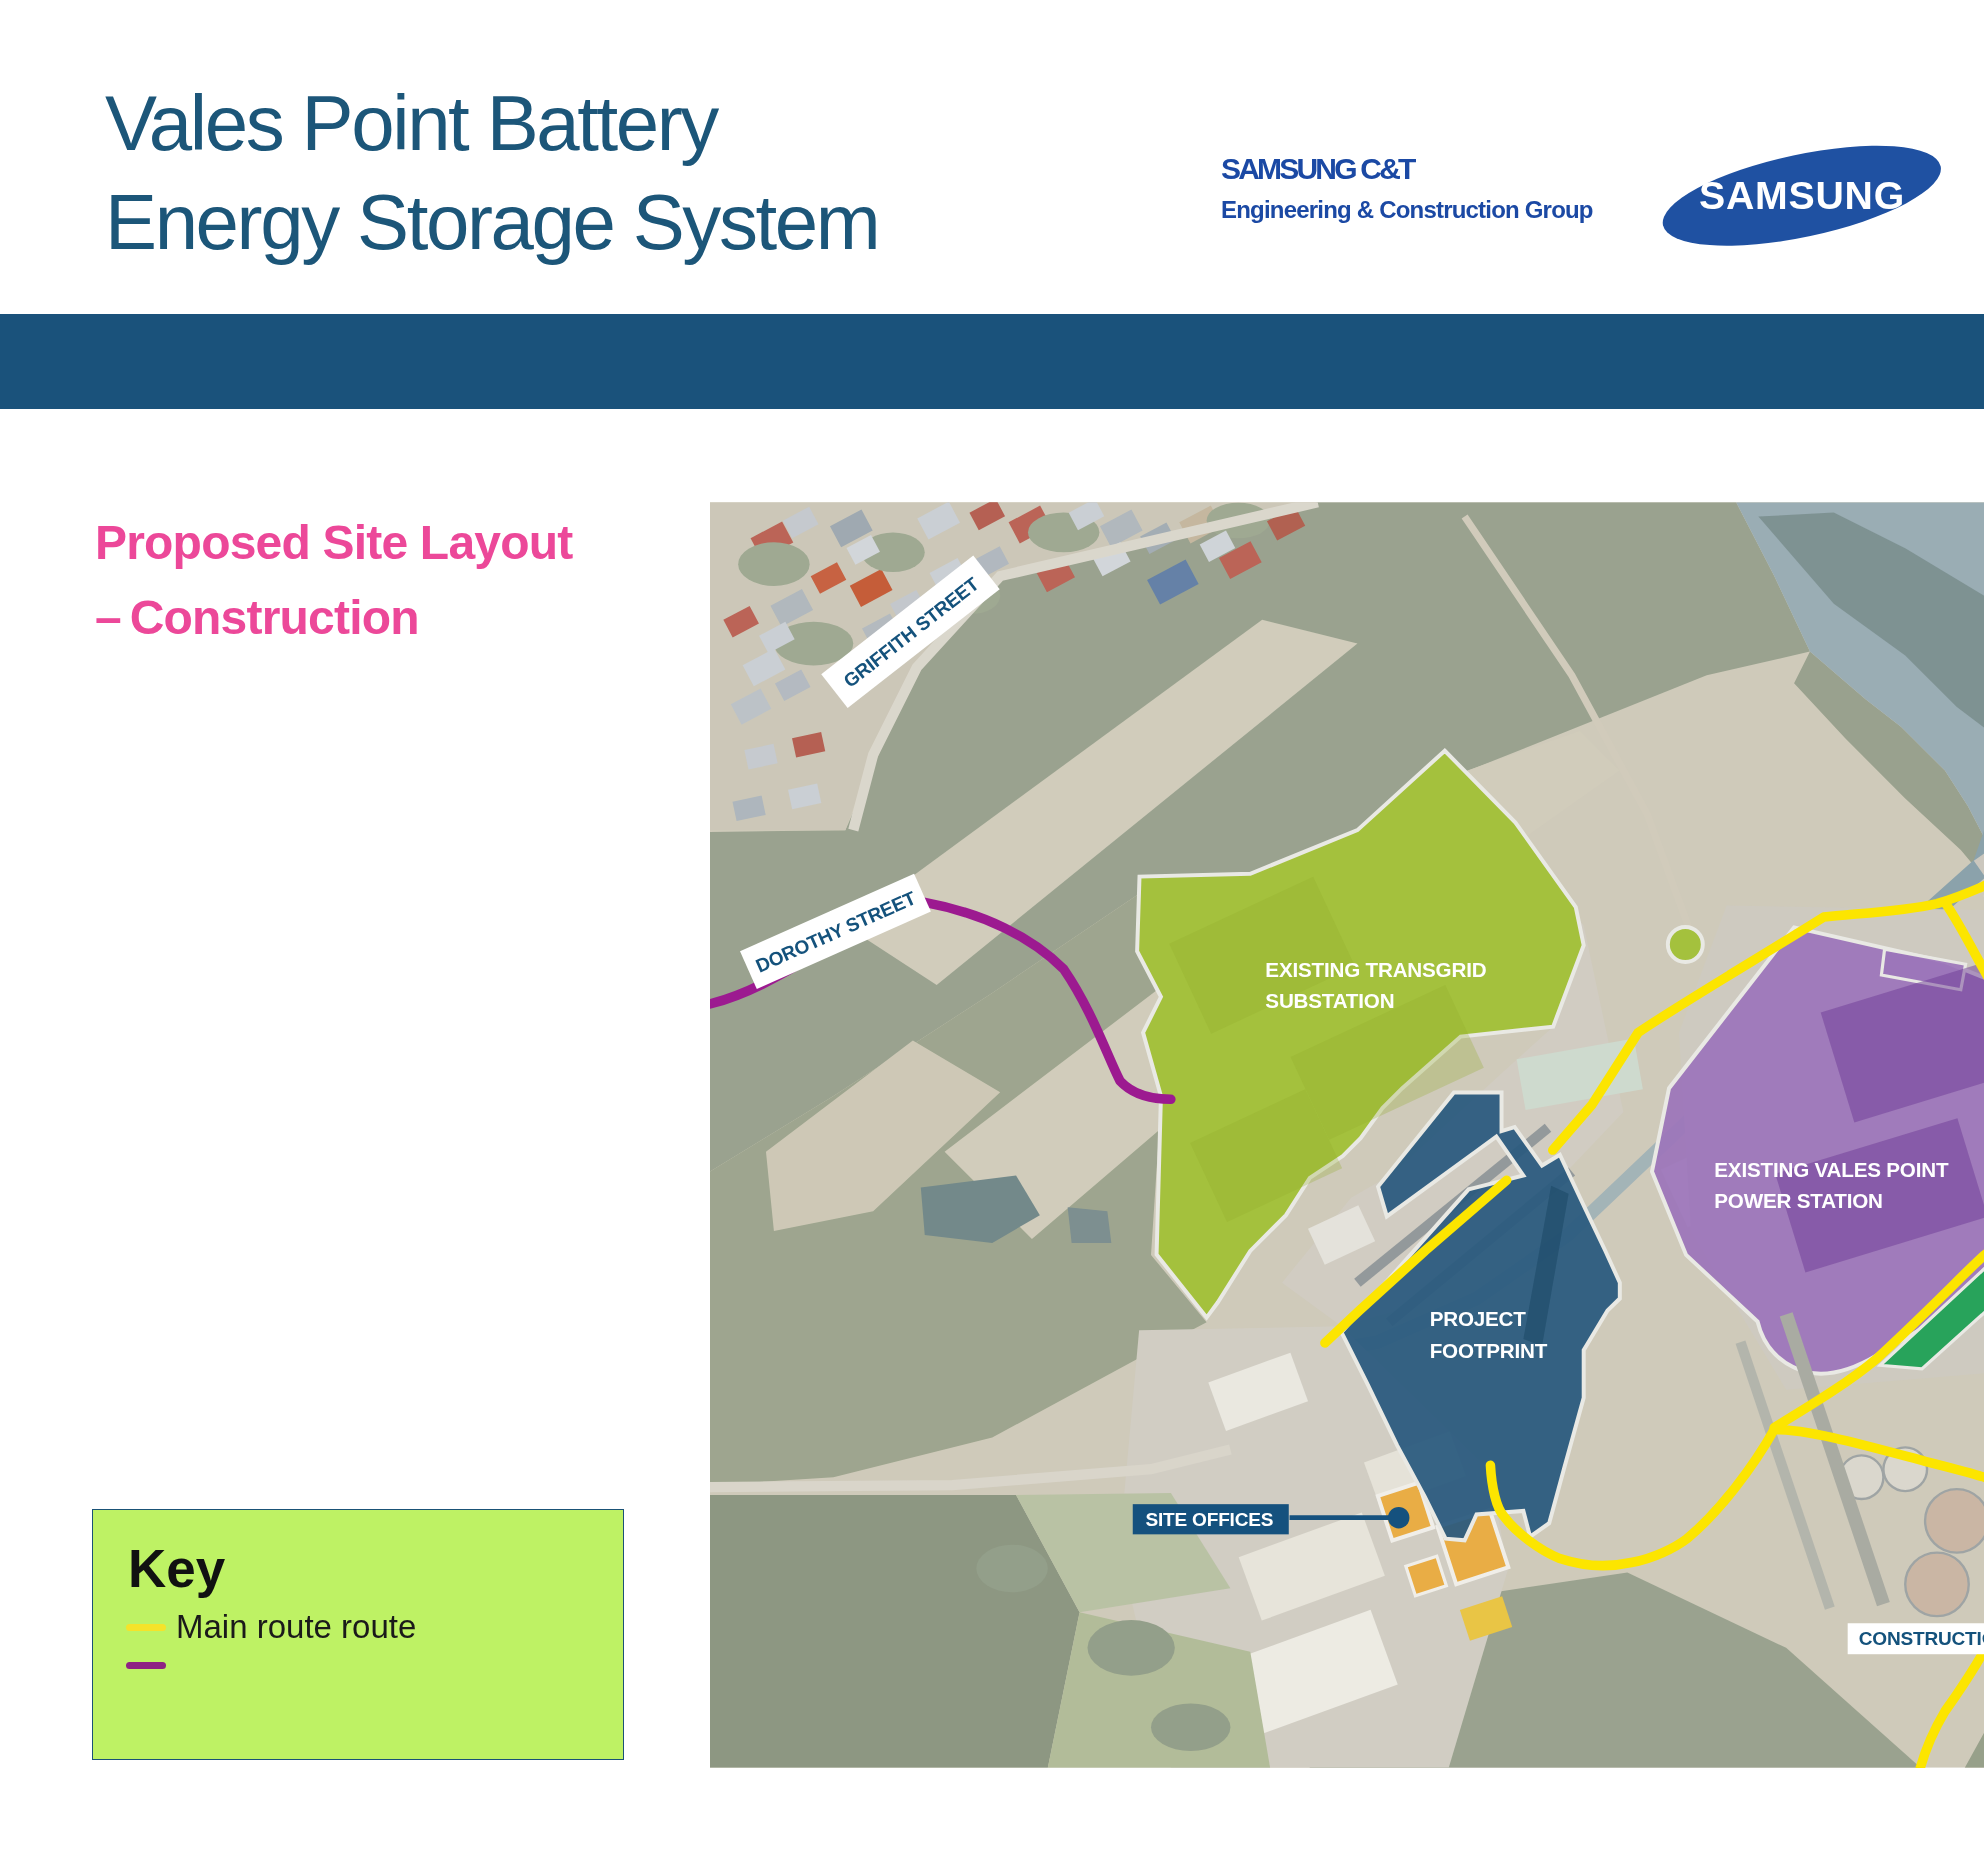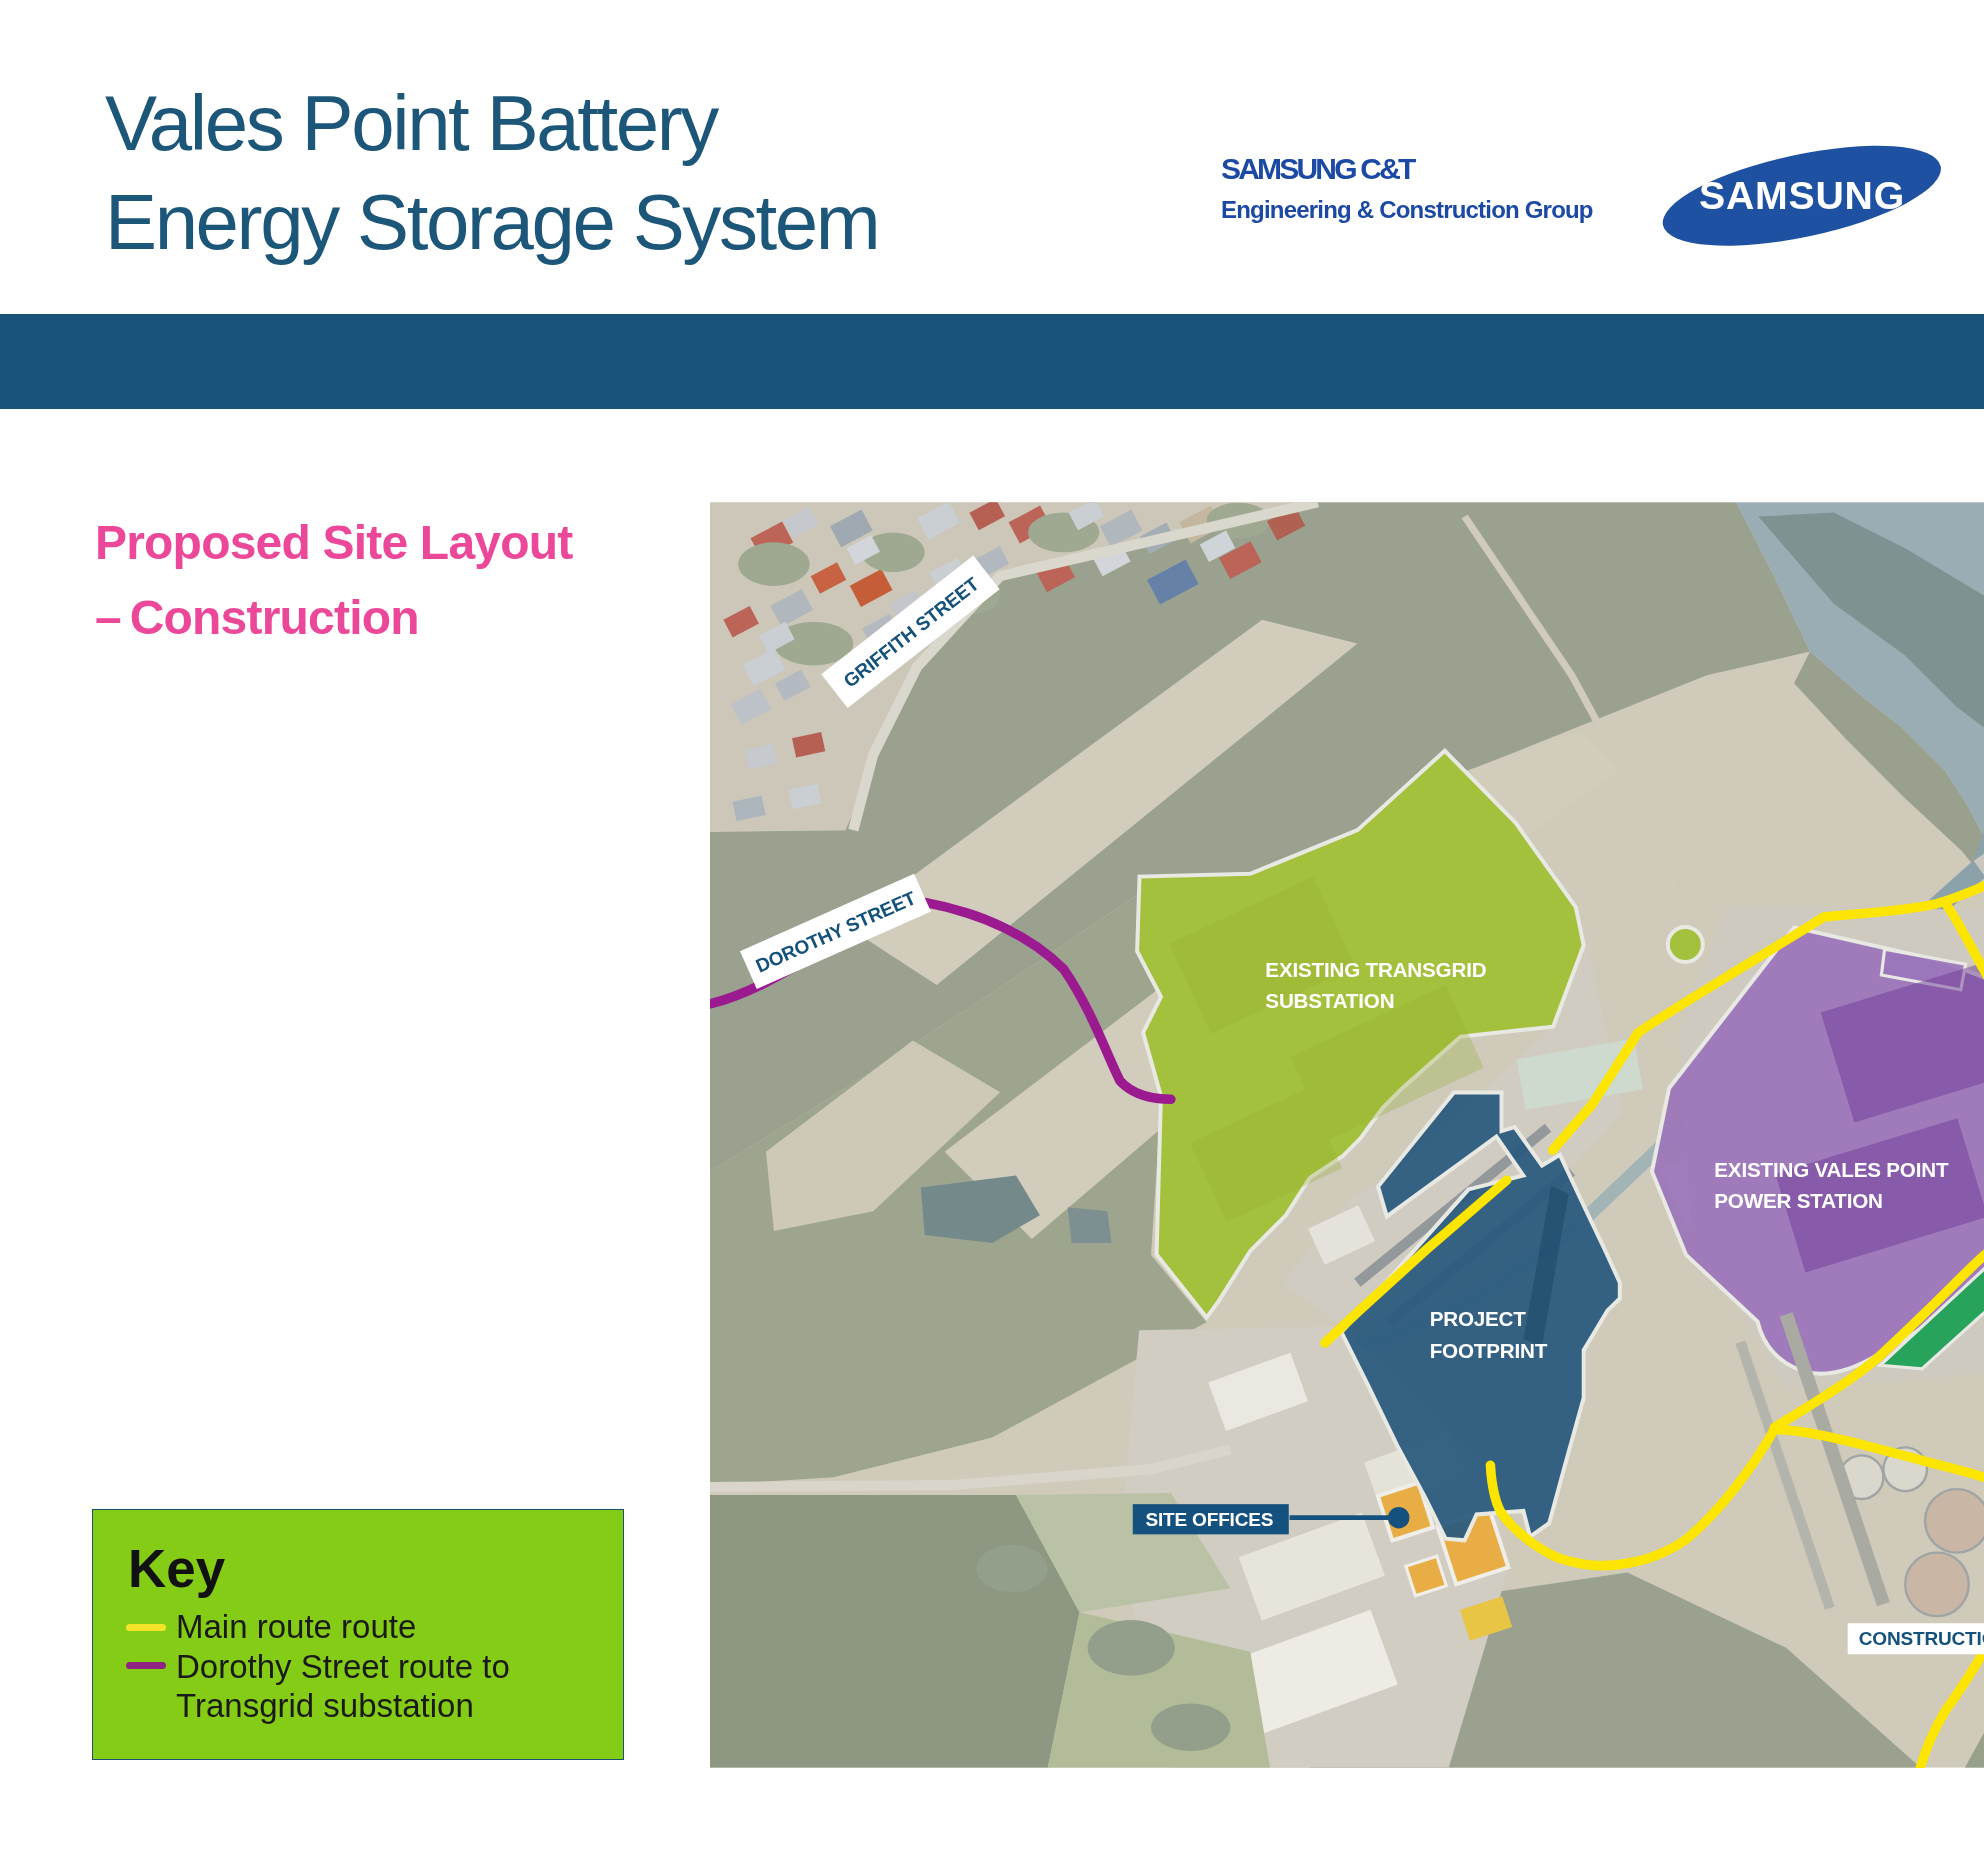--- a/index.html
+++ b/index.html
@@ -20,31 +20,30 @@
   <g transform="rotate(-12 390 140)">
     <ellipse cx="390" cy="138" rx="358" ry="104" fill="#1f51a2"></ellipse>
   </g>
   <text x="390" y="172" text-anchor="middle" font-family="Liberation Sans, sans-serif" font-weight="bold" font-size="99" fill="#fff" letter-spacing="2">SAMSUNG</text>
 </svg>
 
 <div class="abs" style="left:0;top:314px;width:2629px;height:95px;background:#1a527b;"></div>
 
 <div class="abs" style="left:95px;top:505px;color:#ec4899;font-size:48px;line-height:75px;font-weight:bold;letter-spacing:-0.8px;">Proposed Site Layout<br>– Construction</div>
 
-<div class="abs" style="left:92px;top:1509px;width:530px;height:249px;background:#84cc16;border:1.6px solid #1a5276;">
+<div class="abs" style="left:92px;top:1509px;width:530px;height:249px;background:#bef264;border:1.6px solid #1a5276;">
 
   <div class="abs" style="left:35px;top:28px;color:#111;font-size:53px;font-weight:bold;">Key</div>
 
   <div class="abs" style="left:33px;top:114px;width:40px;height:7.1px;border-radius:3.6px;background:#f5e32a;"></div>
 
   <div class="abs" style="left:83px;top:98px;color:#1a1a1a;font-size:33px;">Main route route</div>
 
   <div class="abs" style="left:33px;top:152px;width:40px;height:7.1px;border-radius:3.6px;background:#8e2383;"></div>
 
-  <div class="abs" style="left:83px;top:137px;color:#1a1a1a;font-size:33px;line-height:39px;">Dorothy Street route to<br>Transgrid substation</div>
 </div>
 
 <svg class="abs" style="left:710px;top:502px;" width="1826" height="1266" viewBox="1789 1264 4600 3188">
   <defs>
     <clipPath id="mapclip">
         <rect x="1789" y="1264" width="4600" height="3188"></rect>
       </clipPath>
   </defs>
   <g clip-path="url(#mapclip)">
 

